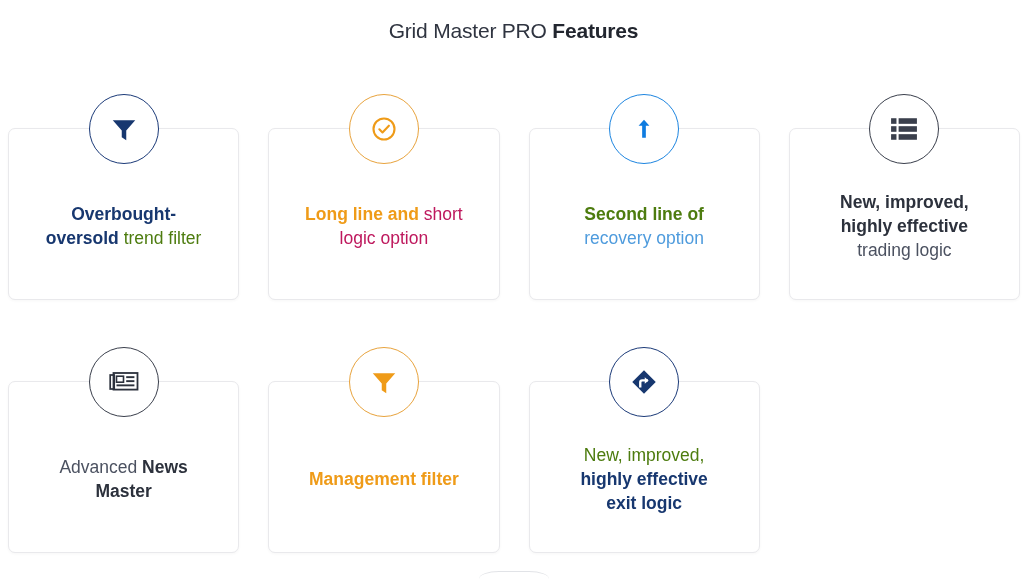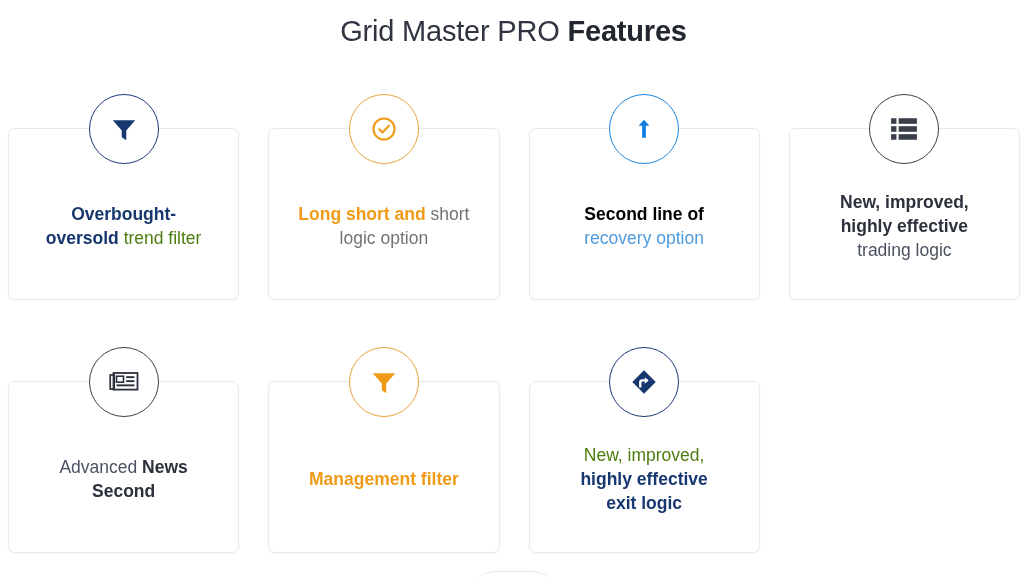--- a/index.html
+++ b/index.html
@@ -19,21 +19,21 @@
     background: #ffffff;
   }
 
   
   .page-title {
     position: absolute;
     top: 13px;
     left: 0;
     width: 1027px;
     text-align: center;
-    font-size: 29px;
+    font-size: 21px;
     line-height: 36px;
     letter-spacing: -0.2px;
     color: #2b2f3a;
     white-space: nowrap;
   }
   .page-title .t-light { font-weight: 300; color: #2f3440; }
   .page-title .t-bold  { font-weight: 700; color: #22262f; }
 
   
   .grid {
@@ -89,22 +89,22 @@
     line-height: 24px;
     width: 100%;
     margin-top: -4px;
   }
   .card-text .seg-bold  { font-weight: 700; }
   .card-text .seg-light { font-weight: 400; }
 
   .tone-navy   .seg-bold  { color: #17376f; }
   .tone-navy   .seg-light { color: #4d7c0f; }
   .tone-orange .seg-bold  { color: #ef9b18; }
-  .tone-orange .seg-light { color: #737373; }
-  .tone-blue   .seg-bold  { color: #000000; margin-top: 20px; }
+  .tone-orange .seg-light { color: #be185d; }
+  .tone-blue   .seg-bold  { color: #4d7c0f; margin-top: 20px; }
   .tone-blue   .seg-light { color: #4e9bdd; }
   .tone-dark   .seg-bold  { color: #2c313c; }
   .tone-dark   .seg-light { color: #4b5160; margin-top: 28px; }
 
   
   .next-row-hint {
     position: absolute;
     left: 50%;
     bottom: 0;
     transform: translateX(-50%);
@@ -140,21 +140,21 @@
     </div>
 
     <div class="feature-card tone-orange">
       <div class="icon-circle c-orange">
         <svg width="28" height="28" viewBox="0 0 24 24" aria-hidden="true">
           <circle cx="12" cy="12" r="9" fill="none" stroke="#ef9b18" stroke-width="1.8"></circle>
           <path d="M8 12.3l2.7 2.7L16.2 9.2" fill="none" stroke="#ef9b18" stroke-width="1.8" stroke-linecap="round" stroke-linejoin="round"></path>
         </svg>
       </div>
       <div class="card-text">
-        <span class="seg-bold">Long short and </span><span class="seg-light">short</span><br>
+        <span class="seg-bold">Long line and </span><span class="seg-light">short</span><br>
         <span class="seg-light">logic option</span>
       </div>
     </div>
 
     <div class="feature-card tone-blue">
       <div class="icon-circle c-blue">
         <svg width="26" height="26" viewBox="0 0 24 24" aria-hidden="true">
           <path d="M12 3.5l5 5.6h-3.3V20h-3.4V9.1H7z" fill="#0f7ce0"></path>
         </svg>
       </div>
@@ -189,21 +189,21 @@
           <rect x="1.2" y="5" width="4" height="14" fill="none" stroke="#2c313c" stroke-width="1.7"></rect>
           <rect x="4.5" y="3" width="24" height="16.6" fill="none" stroke="#2c313c" stroke-width="1.8"></rect>
           <rect x="7.5" y="6.2" width="7" height="6" fill="none" stroke="#2c313c" stroke-width="1.6"></rect>
           <rect x="17.2" y="6.2" width="8.2" height="1.9" fill="#2c313c"></rect>
           <rect x="17.2" y="10.2" width="8.2" height="1.9" fill="#2c313c"></rect>
           <rect x="7.5" y="14.4" width="17.9" height="1.9" fill="#2c313c"></rect>
         </svg>
       </div>
       <div class="card-text">
         <span class="seg-light">Advanced </span><span class="seg-bold">News</span><br>
-        <span class="seg-bold">Second</span>
+        <span class="seg-bold">Master</span>
       </div>
     </div>
 
     <div class="feature-card tone-orange">
       <div class="icon-circle c-orange">
         <svg width="30" height="30" viewBox="0 0 24 24" aria-hidden="true">
           <path d="M3 5h18l-7.2 8.2V21l-3.6-2.4v-5.4z" fill="#ef9b18"></path>
         </svg>
       </div>
       <div class="card-text">

